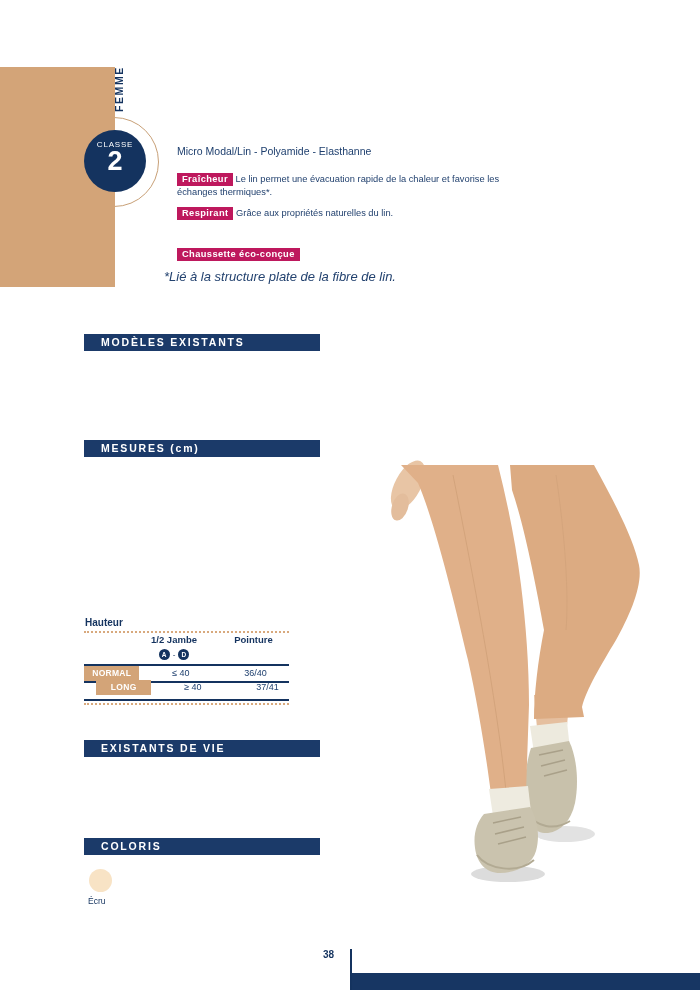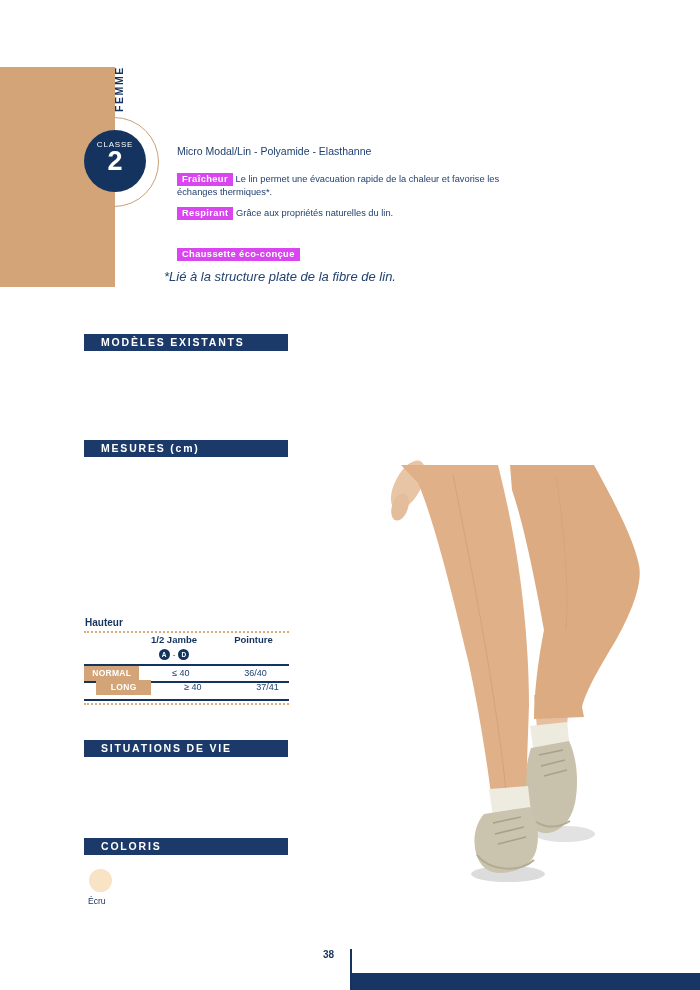--- a/index.html
+++ b/index.html
@@ -19,25 +19,25 @@
   .classe-label{display:block;margin-top:10px;font-size:8px;letter-spacing:.8px;}
   .classe-num{display:block;font-size:27px;font-weight:bold;line-height:24px;}
 
   
   .title{left:174px;top:69px;font-size:39px;letter-spacing:3px;color:#cb9e74;white-space:nowrap;}
   .composition{left:177px;top:145px;font-size:10.5px;color:#1e3f6e;}
 
   
   .feature{left:177px;width:335px;font-size:9.3px;line-height:13px;color:#23426f;}
   .f1{top:173px;} .f2{top:207px;} .f3{top:226px;} .f4{top:248px;}
-  .fbadge{background:#d946ef;color:#fff;font-weight:bold;padding:1px 5px 2px;letter-spacing:.4px;}
+  .fbadge{background:#be185d;color:#fff;font-weight:bold;padding:1px 5px 2px;letter-spacing:.4px;}
   .footnote{left:164px;top:269px;font-size:13px;color:#23426f;font-style:italic;}
 
   
-  .section-bar{left:84px;width:204px;height:17px;background:#1b3a69;color:#fff;
+  .section-bar{left:84px;width:236px;height:17px;background:#1b3a69;color:#fff;
                font-size:10.5px;font-weight:bold;letter-spacing:1.8px;line-height:17px;
                padding-left:17px;box-sizing:border-box;white-space:nowrap;}
   .bar-models{top:334px;} .bar-measures{top:440px;} .bar-situations{top:740px;} .bar-colors{top:838px;}
 
   
   .mtable{left:84px;top:617px;width:205px;height:92px;}
   .t-title{position:absolute;left:1px;top:0;font-size:10px;font-weight:bold;color:#14335f;}
   .t-dot{position:absolute;left:0;width:205px;border-top:2px dotted #d8a97d;}
   .t-head{position:absolute;top:17px;left:0;width:205px;display:flex;}
   .t-head .c0{width:46px;} 
@@ -89,21 +89,21 @@
     <span class="fbadge">Respirant</span>
     <span class="ftext">Grâce aux propriétés naturelles du lin.</span>
   </div>
   <div class="abs feature f4">
     <span class="fbadge">Chaussette éco-conçue</span>
   </div>
   <div class="abs footnote">*Lié à la structure plate de la fibre de lin.</div>
 
   <div class="abs section-bar bar-models">MODÈLES EXISTANTS</div>
   <div class="abs section-bar bar-measures">MESURES (cm)</div>
-  <div class="abs section-bar bar-situations">SITUATIONS DE VIE</div>
+  <div class="abs section-bar bar-situations">EXISTANTS DE VIE</div>
   <div class="abs section-bar bar-colors">COLORIS</div>
 
   <div class="abs mtable">
     <div class="t-title">Hauteur</div>
     <div class="t-dot" style="top:14px;"></div>
     <div class="t-head">
       <span class="c0"></span>
       <span class="c1">1/2 Jambe</span>
       <span class="c2">Pointure</span>
     </div>

